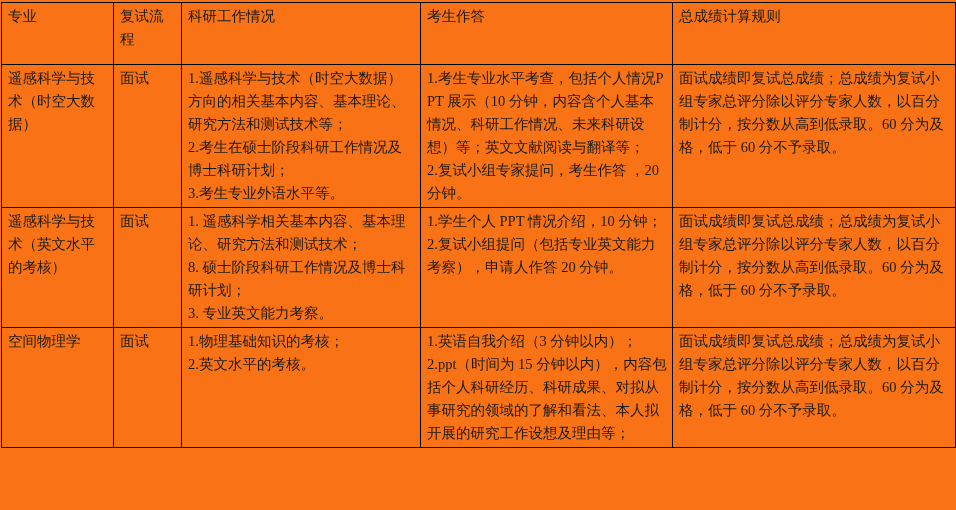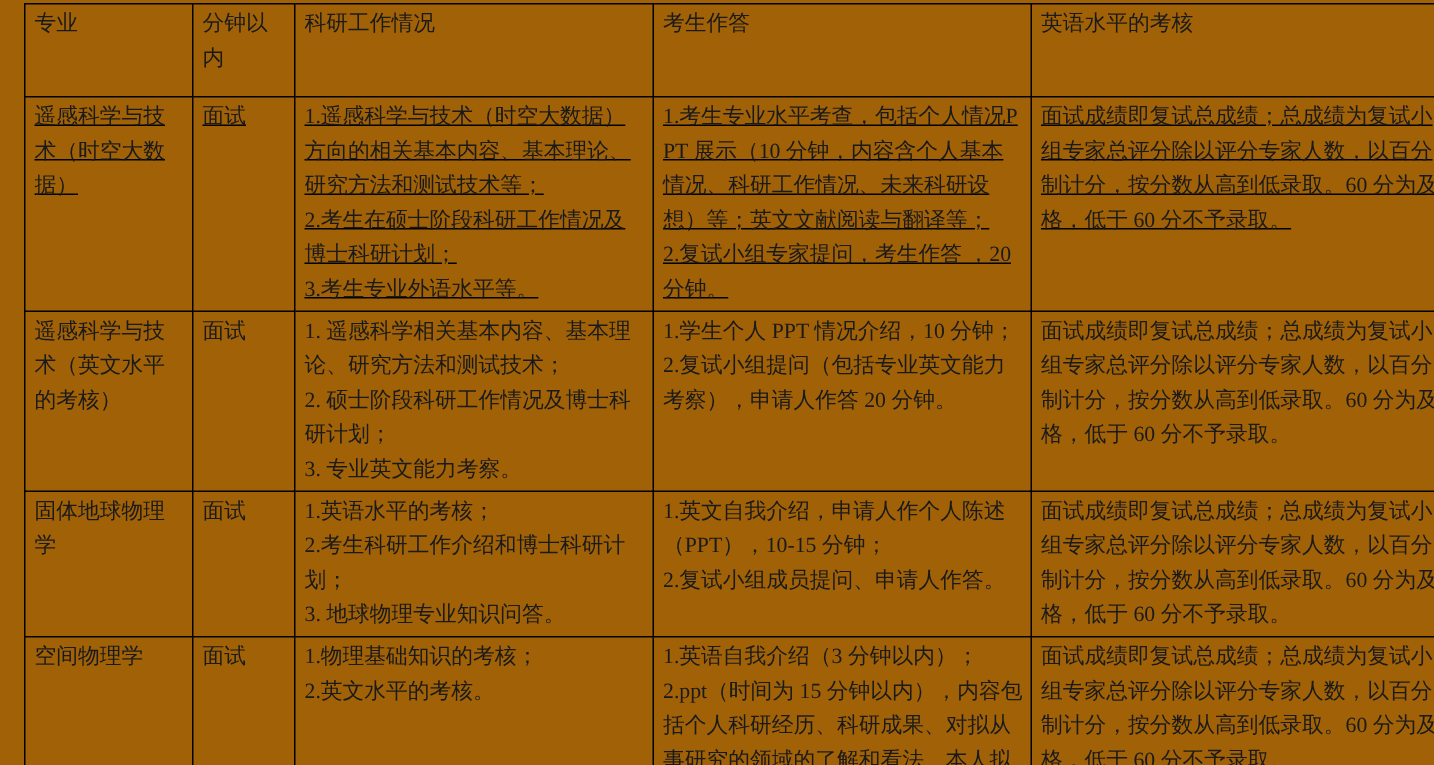--- a/index.html
+++ b/index.html
@@ -5,23 +5,23 @@
   html, body {
     margin: 0;
     padding: 0;
     background: #ffffff;
     font-family: "Liberation Serif", "DejaVu Serif", serif;
   }
   .page {
     width: 956px;
     height: 510px;
     box-sizing: border-box;
-    background: #a16207;
+    background: #f97316;
     padding-top: 2px;
-    padding-left: 16px;
+    padding-left: 1px;
   }
   table.review-table {
     border-collapse: collapse;
     table-layout: fixed;
     width: 954px;
   }
   table.review-table td, table.review-table th {
     border: 1px solid #000000;
     vertical-align: top;
     text-align: left;
@@ -29,73 +29,63 @@
     font-size: 14.5px;
     line-height: 23px;
     color: #1a1a1a;
     padding: 2px 5px 2px 6px;
     box-sizing: border-box;
     white-space: pre-wrap;
     overflow: hidden;
     word-break: break-all;
   }
   tr.hdr      { height: 62px; }
-  tr.r0       { height: 136px; text-decoration: underline; }
+  tr.r0       { height: 136px; }
   tr.r1       { height: 106px; }
   tr.r2       { height: 92px; }
   tr.r3       { height: 110px; }
 </style>
 </head>
 <body>
 
 <div class="page">
   <table class="review-table">
     <colgroup>
       <col style="width:112px">
       <col style="width:68px">
       <col style="width:239px">
       <col style="width:252px">
       <col style="width:283px">
     </colgroup>
     <tbody>
       <tr class="hdr">
         <td>专业</td>
-        <td>分钟以内</td>
+        <td>复试流程</td>
         <td>科研工作情况</td>
         <td>考生作答</td>
-        <td>英语水平的考核</td>
+        <td>总成绩计算规则</td>
       </tr>
       <tr class="r0">
         <td>遥感科学与技术（时空大数据）</td>
         <td>面试</td>
         <td>1.遥感科学与技术（时空大数据）方向的相关基本内容、基本理论、研究方法和测试技术等；
 2.考生在硕士阶段科研工作情况及博士科研计划；
 3.考生专业外语水平等。</td>
         <td>1.考生专业水平考查，包括个人情况PPT 展示（10 分钟，内容含个人基本情况、科研工作情况、未来科研设想）等；英文文献阅读与翻译等；
 2.复试小组专家提问，考生作答 ，20分钟。</td>
         <td>面试成绩即复试总成绩；总成绩为复试小组专家总评分除以评分专家人数，以百分制计分，按分数从高到低录取。60 分为及格，低于 60 分不予录取。</td>
       </tr>
       <tr class="r1">
         <td>遥感科学与技术（英文水平的考核）</td>
         <td>面试</td>
         <td>1. 遥感科学相关基本内容、基本理论、研究方法和测试技术；
-2. 硕士阶段科研工作情况及博士科研计划；
+8. 硕士阶段科研工作情况及博士科研计划；
 3. 专业英文能力考察。</td>
         <td>1.学生个人 PPT 情况介绍，10 分钟；
 2.复试小组提问（包括专业英文能力考察），申请人作答 20 分钟。</td>
-        <td>面试成绩即复试总成绩；总成绩为复试小组专家总评分除以评分专家人数，以百分制计分，按分数从高到低录取。60 分为及格，低于 60 分不予录取。</td>
-      </tr>
-      <tr class="r2">
-        <td>固体地球物理学</td>
-        <td>面试</td>
-        <td>1.英语水平的考核；
-2.考生科研工作介绍和博士科研计划；
-3. 地球物理专业知识问答。</td>
-        <td>1.英文自我介绍，申请人作个人陈述（PPT），10-15 分钟；
-2.复试小组成员提问、申请人作答。</td>
         <td>面试成绩即复试总成绩；总成绩为复试小组专家总评分除以评分专家人数，以百分制计分，按分数从高到低录取。60 分为及格，低于 60 分不予录取。</td>
       </tr>
       <tr class="r3">
         <td>空间物理学</td>
         <td>面试</td>
         <td>1.物理基础知识的考核；
 2.英文水平的考核。</td>
         <td>1.英语自我介绍（3 分钟以内）；
 2.ppt（时间为 15 分钟以内），内容包括个人科研经历、科研成果、对拟从事研究的领域的了解和看法、本人拟开展的研究工作设想及理由等；</td>
         <td>面试成绩即复试总成绩；总成绩为复试小组专家总评分除以评分专家人数，以百分制计分，按分数从高到低录取。60 分为及格，低于 60 分不予录取。</td>

